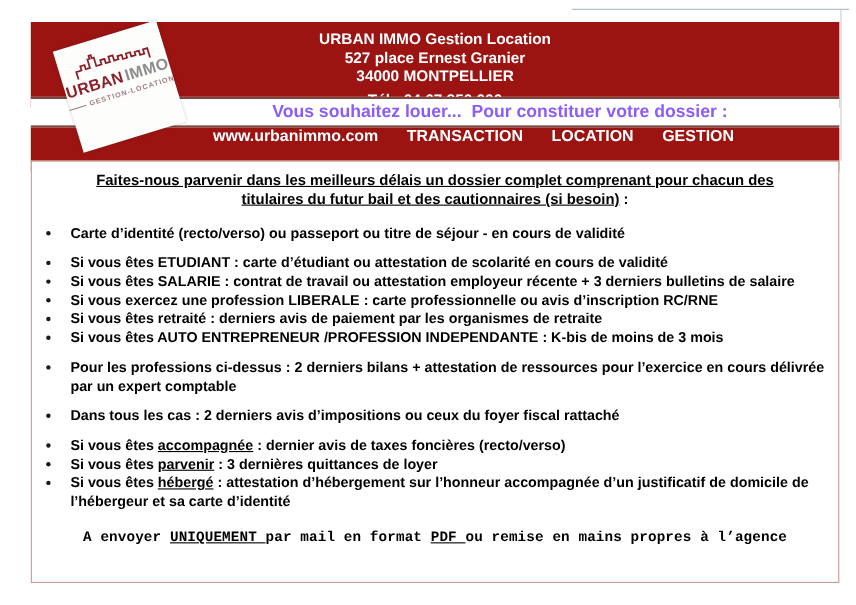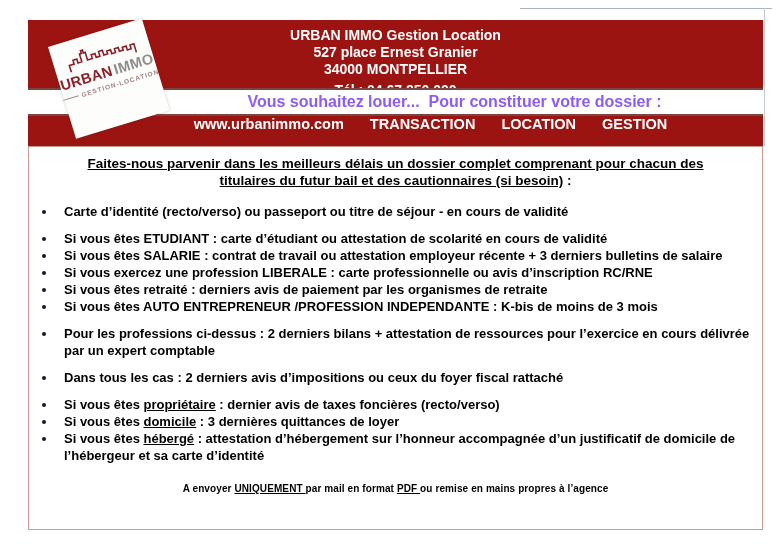--- a/index.html
+++ b/index.html
@@ -56,21 +56,21 @@
   .intro .line span.u{text-decoration:underline;}
   .bullets{margin-top:14px;}
   .bullet{position:relative;padding-left:27px;padding-right:0;margin-left:0;}
   .bullet .txt{display:block;}
   .bullet .dot{
     position:absolute;left:5px;top:7px;width:4px;height:4px;border-radius:50%;background:#1a1a1a;
   }
   .bullet.gap{margin-top:10px;}
   .u{text-decoration:underline;}
   .footer-line{
-    text-align:center;font-size:10px;margin-top:16px;letter-spacing:0.1px;
+    text-align:center;font-size:13px;margin-top:16px;letter-spacing:0.1px;font-family:Liberation Mono, monospace;
   }
 
   
   .logo-card{
     position:absolute;left:48px;top:47px;width:98px;height:96px;
     background:#fdfdfb;transform:rotate(-17deg);transform-origin:0 0;
     box-shadow:0 0 3px rgba(60,30,30,.25);
     display:flex;flex-direction:column;align-items:center;
     padding-top:11px;z-index:5;
   }
@@ -143,25 +143,25 @@
         <div class="bullet gap">
           <span class="dot"></span>
           <span class="txt"><span>Pour les professions ci-dessus : 2 derniers bilans + attestation de ressources pour l’exercice en cours délivrée par un expert comptable</span></span>
         </div>
         <div class="bullet gap">
           <span class="dot"></span>
           <span class="txt"><span>Dans tous les cas : 2 derniers avis d’impositions ou ceux du foyer fiscal rattaché</span></span>
         </div>
         <div class="bullet gap">
           <span class="dot"></span>
-          <span class="txt"><span>Si vous êtes </span><span class="u">propriétaire</span><span> : dernier avis de taxes foncières (recto/verso)</span></span>
+          <span class="txt"><span>Si vous êtes </span><span class="u">accompagnée</span><span> : dernier avis de taxes foncières (recto/verso)</span></span>
         </div>
         <div class="bullet">
           <span class="dot"></span>
-          <span class="txt"><span>Si vous êtes </span><span class="u">domicile</span><span> : 3 dernières quittances de loyer</span></span>
+          <span class="txt"><span>Si vous êtes </span><span class="u">parvenir</span><span> : 3 dernières quittances de loyer</span></span>
         </div>
         <div class="bullet">
           <span class="dot"></span>
           <span class="txt"><span>Si vous êtes </span><span class="u">hébergé</span><span> : attestation d’hébergement sur l’honneur accompagnée d’un justificatif de domicile de l’hébergeur et sa carte d’identité</span></span>
         </div>
       </div>
     <div class="footer-line" id="footer-text"><span>A envoyer </span><span class="u">UNIQUEMENT&nbsp;</span><span>par mail en format </span><span class="u">PDF&nbsp;</span><span>ou remise en mains propres à l’agence</span></div>
   </div>
 
   <div class="logo-card">

